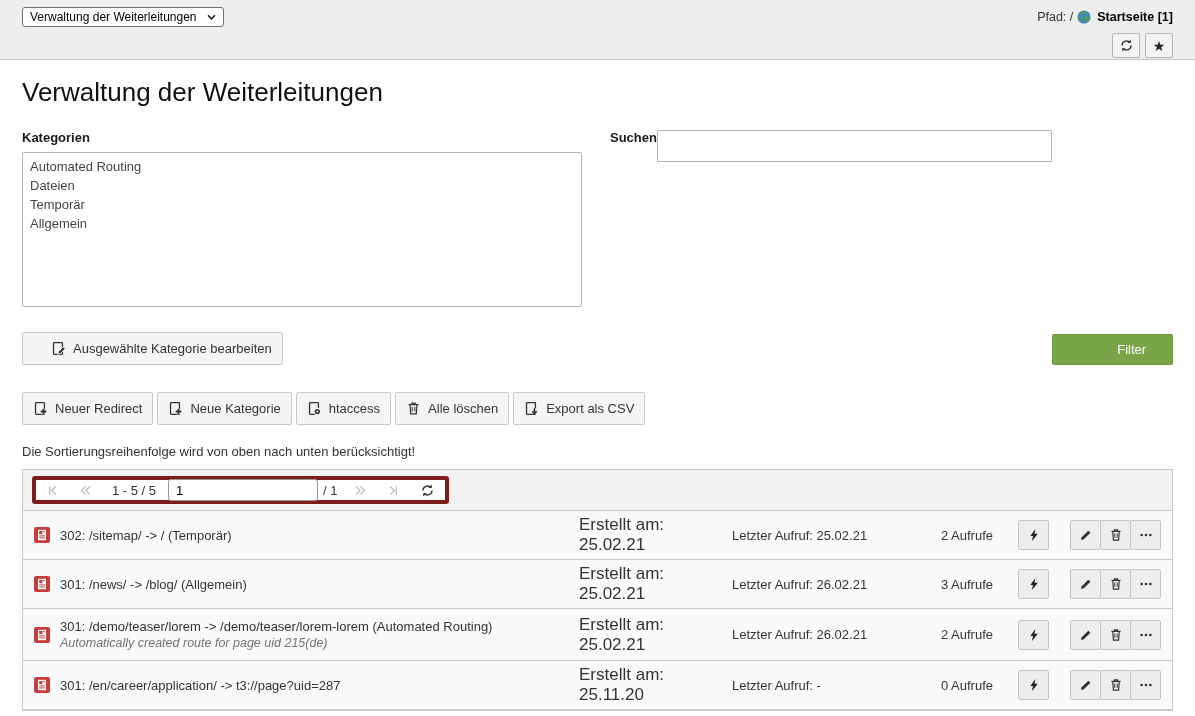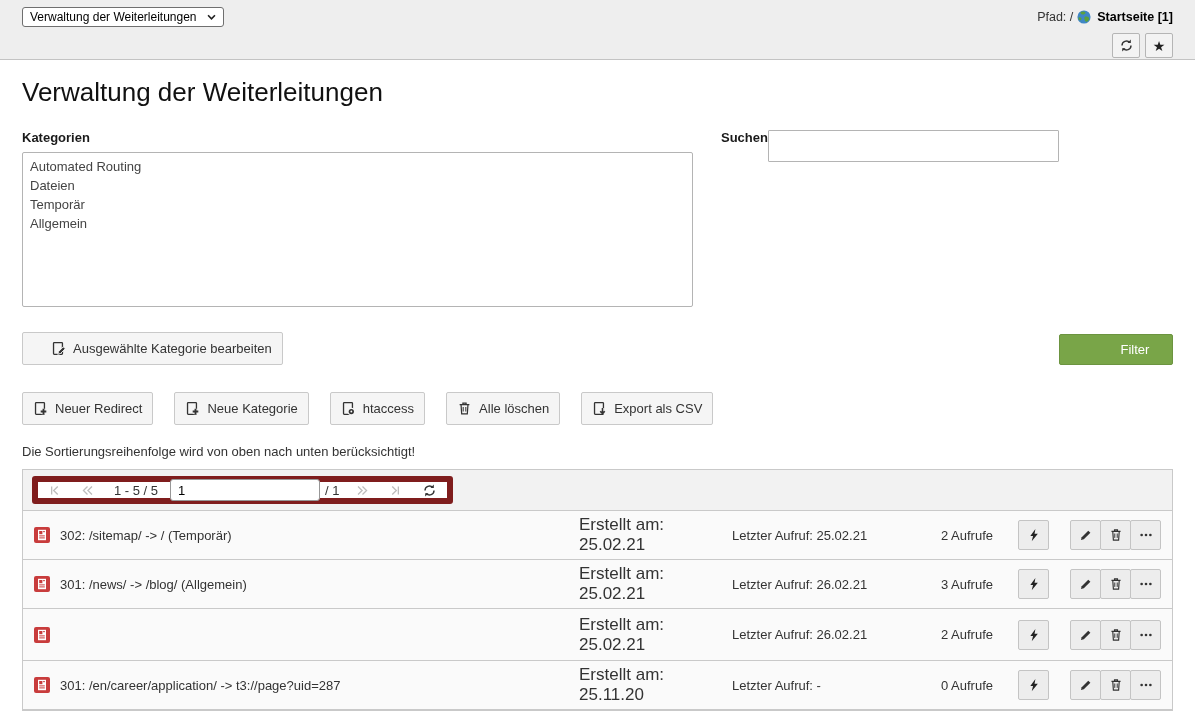--- a/index.html
+++ b/index.html
@@ -27,47 +27,47 @@
   .dh-bottom { display:flex; justify-content:flex-end; gap:5px; margin-top:5px; }
   .dh-btn { width:28px; height:25px; border:1px solid #b5b5b5; border-radius:2px; background:#f3f3f3;
             display:flex; align-items:center; justify-content:center; padding:0; cursor:pointer; }
   .star-glyph { font-size:14px; line-height:1; color:#222; font-family:"DejaVu Sans", sans-serif; }
 
   
   .content { padding:0 22px; }
   h1.page-title { font-size:26px; font-weight:500; color:#111; margin:17px 0 0; }
 
   .filters { display:flex; gap:28px; margin-top:22px; }
-  .col-left { width:671px; flex:none; }
+  .col-left { width:560px; flex:none; }
   .col-right { flex:1; display:flex; flex-direction:row; }
   .form-label { display:block; font-size:13px; font-weight:bold; color:#1a1a1a; margin-bottom:7px; }
   .cat-list { width:100%; height:155px; border:1px solid #b4b4b4; background:#fff; outline:none;
               font:13px "Liberation Sans", sans-serif; color:#444; padding:4px 0; }
   .cat-list option { padding:2px 7px; }
   .hint { font-size:12px; color:#333; margin-top:7px; }
   .hint i { font-style:italic; }
 
   .btn { display:inline-flex; align-items:center; gap:7px; background:#f5f5f5; border:1px solid #c9c9c9;
          border-radius:2px; color:#333; font-size:13px; padding:0 10px; height:33px; cursor:pointer; }
   .edit-cat-btn { margin-top:24px;padding-left:28px; }
 
   .search-input { width:100%; height:32px; border:1px solid #b4b4b4; border-radius:1px; background:#fff;
                   font:13px "Liberation Sans", sans-serif; padding:0 8px; }
   .filter-btn { align-self:flex-end; margin-top:17px; width:151px; height:31px;
                 background:#79a548; border:1px solid #6c9440; border-radius:2px;
                 color:#fff; font-size:13px; cursor:pointer; }
 
-  .toolbar { display:flex; gap:21px; margin-top:27px; }
+  .toolbar { display:flex; gap:4px; margin-top:27px; }
 
   .sort-note { font-size:13px; color:#333; margin-top:19px; }
 
   
   .redirect-table { margin-top:10px; border:1px solid #c9c9c9; background:#fafafa; }
   .pager-strip { background:#f2f2f2; border-bottom:1px solid #c9c9c9; padding:6px 9px; }
-  .pager { display:inline-flex; align-items:center; background:#fff; border:6px solid #7f1d1d;
+  .pager { display:inline-flex; align-items:center; background:#fff; border:4px solid #7f1d1d;
            border-radius:3px; height:28px; }
   .pg-item { display:flex; align-items:center; justify-content:center; height:100%; padding:0 10px;
              font-size:13px; color:#333; background:none; border:none; }
   .pg-btn { cursor:pointer; }
   .pg-input { width:150px; height:22px; border:1px solid #979797; border-radius:3px; margin:0 5px 0 2px;
               font:13px "Liberation Sans", sans-serif; padding:0 7px; }
   .pg-total { padding:0 6px 0 0; }
 
   .row { display:flex; align-items:center; min-height:45px; padding:4px 11px; border-bottom:1px solid #c9c9c9;
          background:#fafafa; }
@@ -382,20 +382,24 @@
         <span class="rec-icon">
           <svg width="16" height="16" viewBox="0 0 16 16">
               <rect width="16" height="16" rx="2" fill="#c83c3c"></rect>
               <rect x="4" y="2.8" width="8" height="10.4" fill="#fff"></rect>
               <rect x="5.2" y="4" width="3.2" height="3.2" fill="#c83c3c"></rect>
               <rect x="9.2" y="4" width="1.6" height="1.2" fill="#c83c3c"></rect>
               <rect x="5.2" y="8.4" width="5.6" height="1" fill="#c83c3c"></rect>
               <rect x="5.2" y="10.4" width="5.6" height="1" fill="#c83c3c"></rect>
             </svg>
         </span>
+        <div class="row-text">
+          <span class="row-title">301: /demo/teaser/lorem -&gt; /demo/teaser/lorem-lorem (Automated Routing)</span>
+          <span class="row-sub">Automatically created route for page uid 215(de)</span>
+        </div>
       </div>
       <span class="meta-created">Erstellt am: 25.02.21</span>
       <span class="meta-last">Letzter Aufruf: 26.02.21</span>
       <span class="meta-hits">2 Aufrufe</span>
       <div class="row-actions">
         <button class="act-btn bolt-btn">
           <span>
               <svg width="14" height="14" viewBox="0 0 16 16">
                 <path d="M9.6 1L3.8 9.2h3.1L5.4 15l7-8.4H8.6z" fill="#222"></path>
               </svg>

